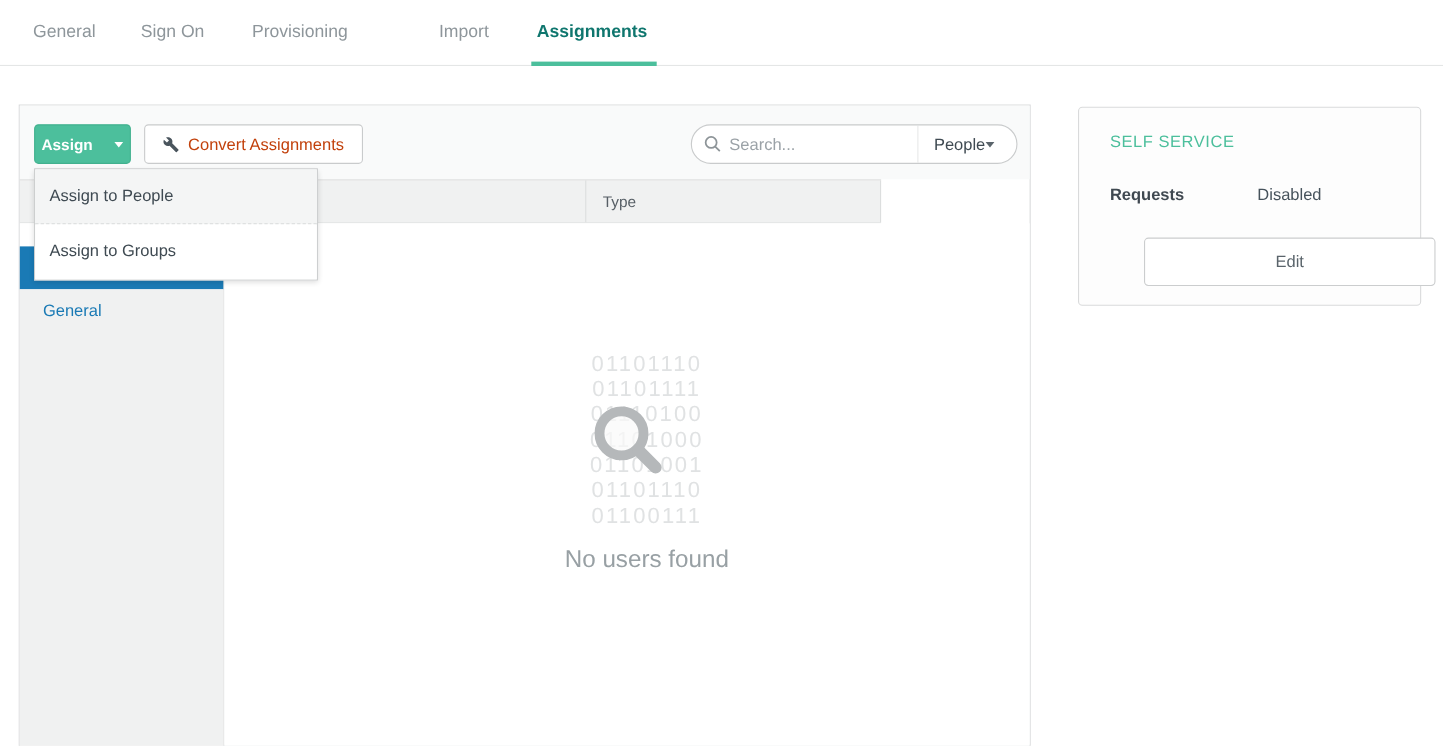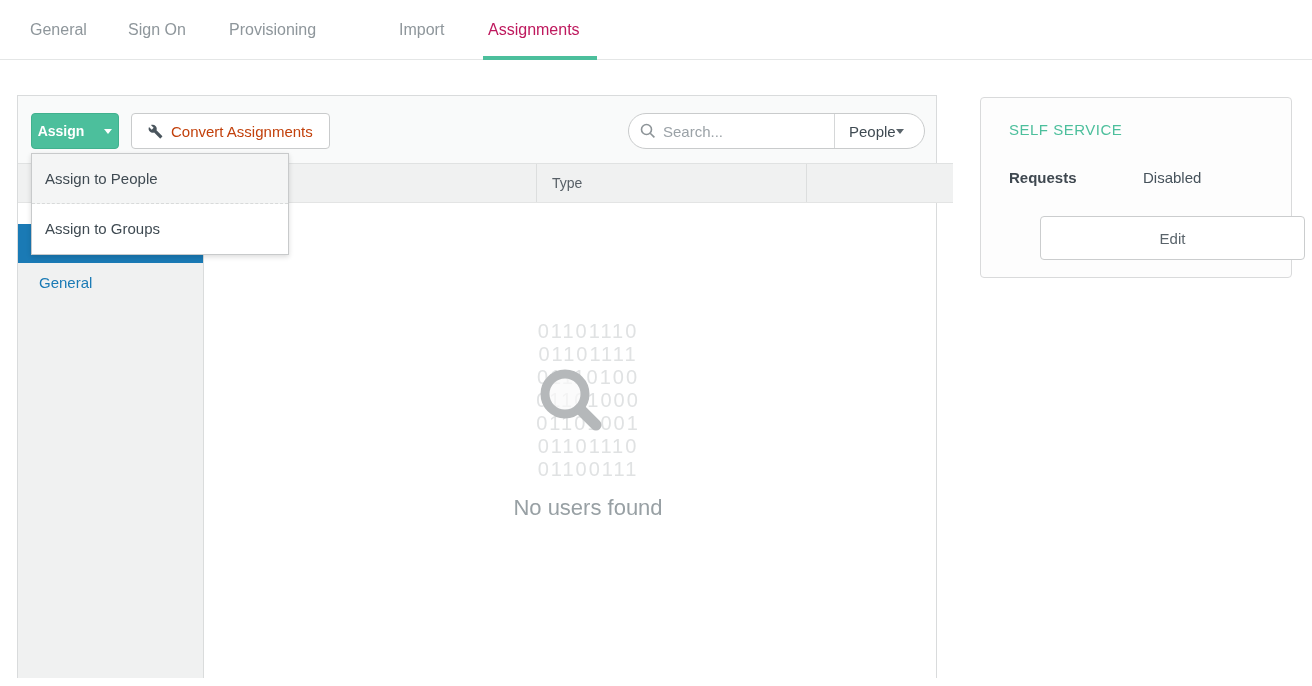--- a/index.html
+++ b/index.html
@@ -4,21 +4,21 @@
 <style>
   * { margin:0; padding:0; box-sizing:border-box; }
   html,body { width:1312px; height:686px; background:#fff;
     font-family:"Liberation Sans", sans-serif; color:#3f4a52; overflow:hidden; }
   .page { position:relative; width:1312px; height:686px; }
 
   
   .tabbar { position:absolute; left:0; top:0; width:1312px; height:60px;
     border-bottom:1px solid #e4e6e6; }
   .tab { position:absolute; top:21px; font-size:16px; color:#8e969b; cursor:pointer; white-space:nowrap; }
-  .tab.active { color:#be185d; }
+  .tab.active { color:#0f766e;font-weight:bold; }
   .tab-underline { position:absolute; left:483px; top:56px; width:114px; height:4px; background:#4cbf9c; }
 
   
   .panel { position:absolute; left:17px; top:95px; width:920px; height:583px;
     border:1px solid #d9dbdc; background:#fff; }
   .toolbar { position:absolute; left:0; top:0; width:918px; height:67px; background:#f9fafa; }
 
   .btn-assign { position:absolute; left:13px; top:17px; width:88px; height:36px;
     background:#4cbf9c; border:1px solid #41b18e; border-radius:4px; color:#fff;
     font-family:inherit; font-size:14px; font-weight:700; cursor:pointer;
@@ -39,21 +39,21 @@
   .searchbox { position:relative; width:205px; height:34px; display:flex; }
   .searchbox svg { position:absolute; left:11px; top:9px; }
   .searchbox input { border:0; outline:0; background:transparent; margin-left:34px;
     width:160px; font-family:inherit; font-size:15px; color:#3f4a52; }
   .searchbox input::placeholder { color:#9ba2a7; }
   .scope { flex:1; border-left:1px solid #d5d7d8; display:flex; align-items:center;
     justify-content:flex-start; padding:0 13px 0 14px; cursor:pointer;
     border-radius:0 18px 18px 0; font-size:15px; color:#3f4a52; }
 
   
-  .thead { position:absolute; left:0; top:67px; width:935px; height:40px;
+  .thead { position:absolute; left:0; top:67px; width:783px; height:40px;
     background:#f0f1f1; border-top:1px solid #e0e2e2; border-bottom:1px solid #e3e4e4;
     display:flex; }
   .th { height:100%; display:flex; align-items:center; font-size:14px; color:#575f66; }
   .th-person { width:518px; }
   .th-type { width:270px; border-left:1px solid #dcdede; padding-left:15px; }
   .th-actions { flex:1; border-left:1px solid #dcdede; }
 
   
   .sidebar { position:absolute; left:0; top:107px; width:186px; height:475px;
     background:#fff; border-right:1px solid #dadcdc; }

